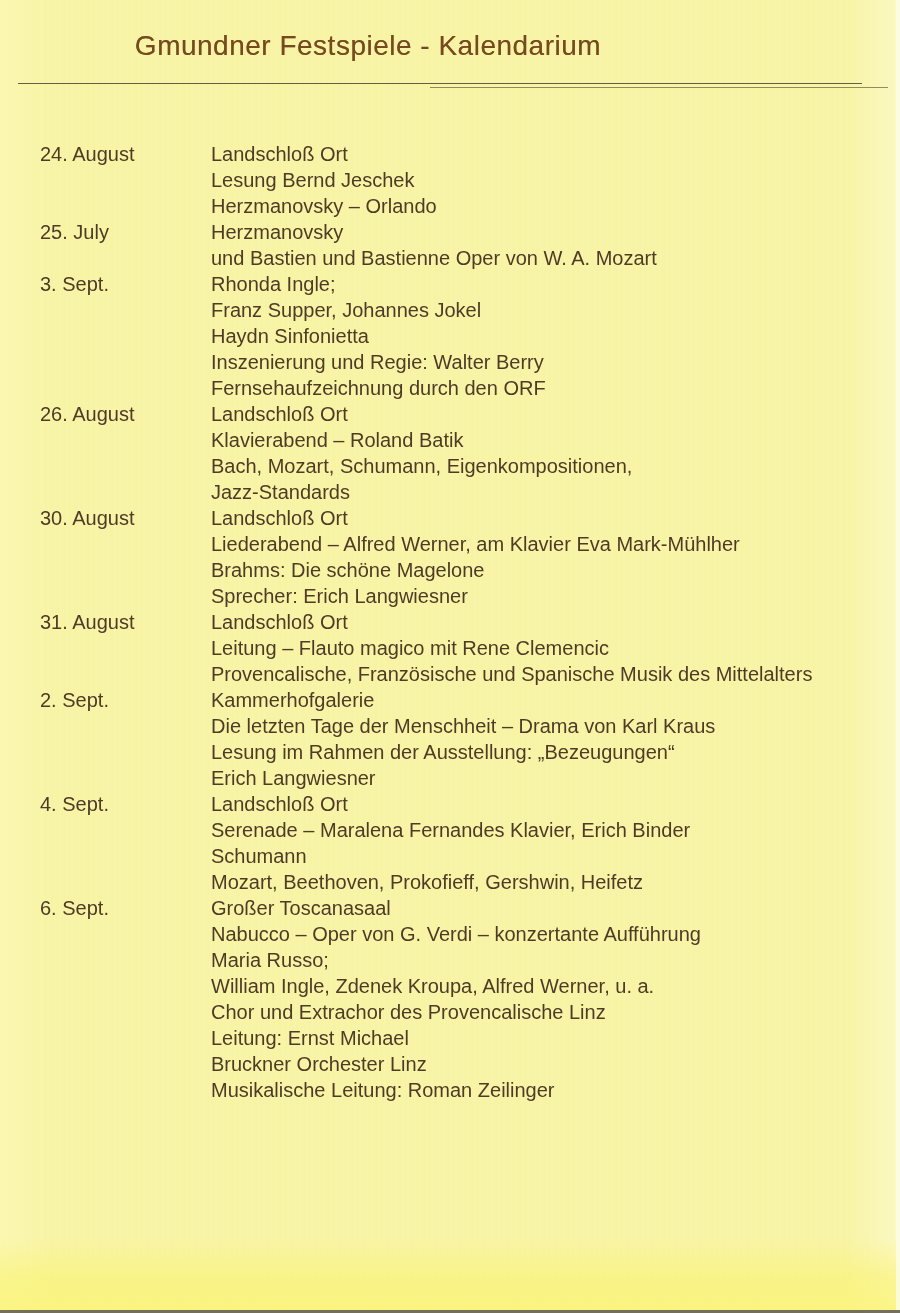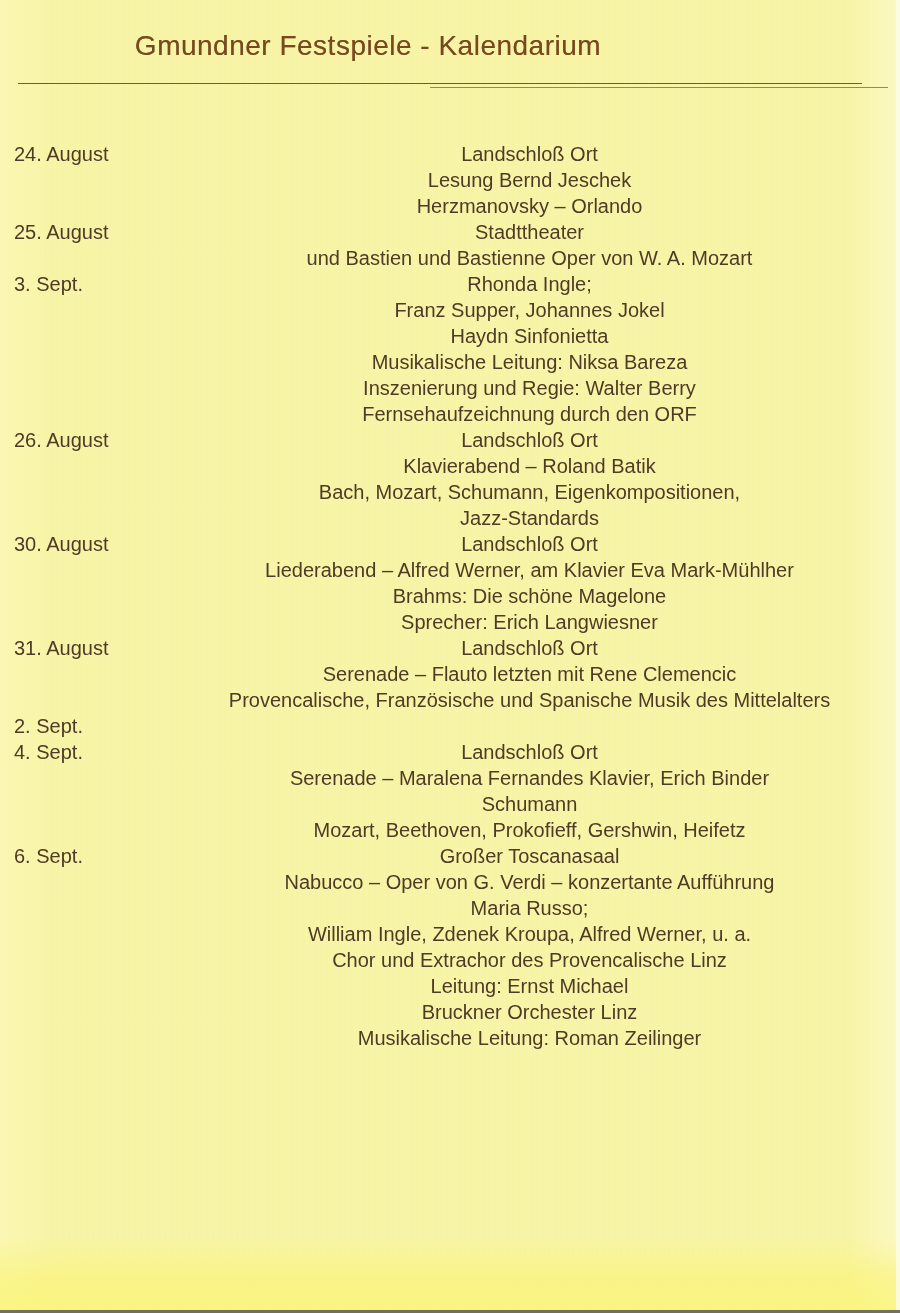--- a/index.html
+++ b/index.html
@@ -85,27 +85,27 @@
     line-height: 26px;
   }
   .event-row {
     display: flex;
     align-items: flex-start;
   }
   .event-date {
     width: 171px;
     flex: 0 0 171px;
     white-space: nowrap;
+    margin-left: 26px;
   }
   .event-lines {
     flex: 1 1 auto;
   }
   .event-line {
     white-space: nowrap;
-    text-align: center;
   }
 </style>
 </head>
 <body>
 
 <div class="scan-texture"></div>
 
 <div class="title">Gmundner Festspiele - Kalendarium</div>
 
 <div class="rule-upper"></div>
@@ -114,33 +114,32 @@
 <div class="events">
     <div class="event-row">
       <div class="event-date">24. August</div>
       <div class="event-lines">
         <div class="event-line">Landschloß Ort</div>
         <div class="event-line">Lesung Bernd Jeschek</div>
         <div class="event-line">Herzmanovsky – Orlando</div>
       </div>
     </div>
     <div class="event-row">
-      <div class="event-date">25. August</div>
-      <div class="event-lines">
-        <div class="event-line">Stadttheater</div>
+      <div class="event-date">25. July</div>
+      <div class="event-lines">
+        <div class="event-line">Herzmanovsky</div>
         <div class="event-line">und Bastien und Bastienne Oper von W. A. Mozart</div>
       </div>
     </div>
     <div class="event-row">
       <div class="event-date">3. Sept.</div>
       <div class="event-lines">
         <div class="event-line">Rhonda Ingle;</div>
         <div class="event-line">Franz Supper, Johannes Jokel</div>
         <div class="event-line">Haydn Sinfonietta</div>
-        <div class="event-line">Musikalische Leitung: Niksa Bareza</div>
         <div class="event-line">Inszenierung und Regie: Walter Berry</div>
         <div class="event-line">Fernsehaufzeichnung durch den ORF</div>
       </div>
     </div>
     <div class="event-row">
       <div class="event-date">26. August</div>
       <div class="event-lines">
         <div class="event-line">Landschloß Ort</div>
         <div class="event-line">Klavierabend – Roland Batik</div>
         <div class="event-line">Bach, Mozart, Schumann, Eigenkompositionen,</div>
@@ -153,26 +152,32 @@
         <div class="event-line">Landschloß Ort</div>
         <div class="event-line">Liederabend – Alfred Werner, am Klavier Eva Mark-Mühlher</div>
         <div class="event-line">Brahms: Die schöne Magelone</div>
         <div class="event-line">Sprecher: Erich Langwiesner</div>
       </div>
     </div>
     <div class="event-row">
       <div class="event-date">31. August</div>
       <div class="event-lines">
         <div class="event-line">Landschloß Ort</div>
-        <div class="event-line">Serenade – Flauto letzten mit Rene Clemencic</div>
+        <div class="event-line">Leitung – Flauto magico mit Rene Clemencic</div>
         <div class="event-line">Provencalische, Französische und Spanische Musik des Mittelalters</div>
       </div>
     </div>
     <div class="event-row">
       <div class="event-date">2. Sept.</div>
+      <div class="event-lines">
+        <div class="event-line">Kammerhofgalerie</div>
+        <div class="event-line">Die letzten Tage der Menschheit – Drama von Karl Kraus</div>
+        <div class="event-line">Lesung im Rahmen der Ausstellung: „Bezeugungen“</div>
+        <div class="event-line">Erich Langwiesner</div>
+      </div>
     </div>
     <div class="event-row">
       <div class="event-date">4. Sept.</div>
       <div class="event-lines">
         <div class="event-line">Landschloß Ort</div>
         <div class="event-line">Serenade – Maralena Fernandes Klavier, Erich Binder</div>
         <div class="event-line">Schumann</div>
         <div class="event-line">Mozart, Beethoven, Prokofieff, Gershwin, Heifetz</div>
       </div>
     </div>

